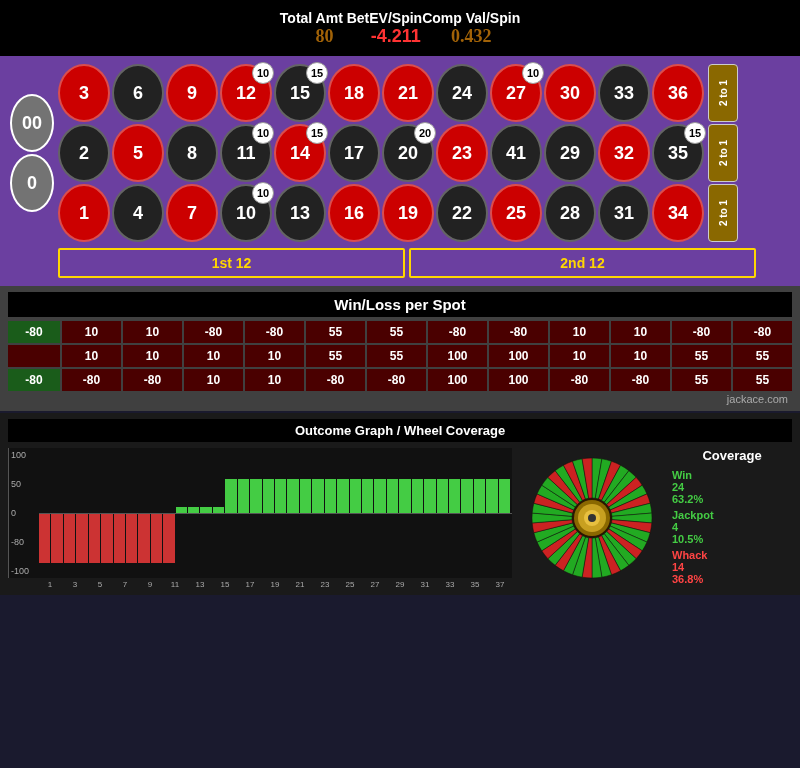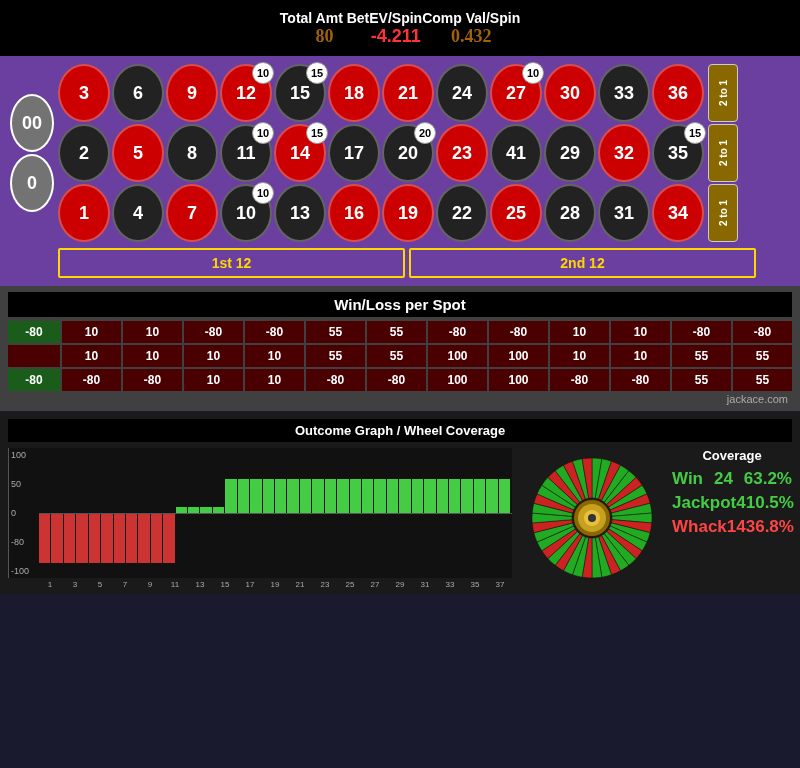--- a/index.html
+++ b/index.html
@@ -278,22 +278,23 @@
       color: #fff;
       font-size: 13px;
       font-weight: bold;
       text-align: center;
       margin-bottom: 6px;
     }
     .coverage-row {
       display: flex;
       justify-content: space-between;
       margin-bottom: 4px;
-      font-size: 17px;
-      font-weight: bold;
+      font-size: 11px;
+      font-weight: bold;
+      flex-direction: column;
     }
     .cov-win { color: #44cc44; }
     .cov-jackpot { color: #44cc44; }
     .cov-whack { color: #ff4444; }
   </style>
 </head>
 <body>
 
 <div id="header">
   <div class="header-col">

